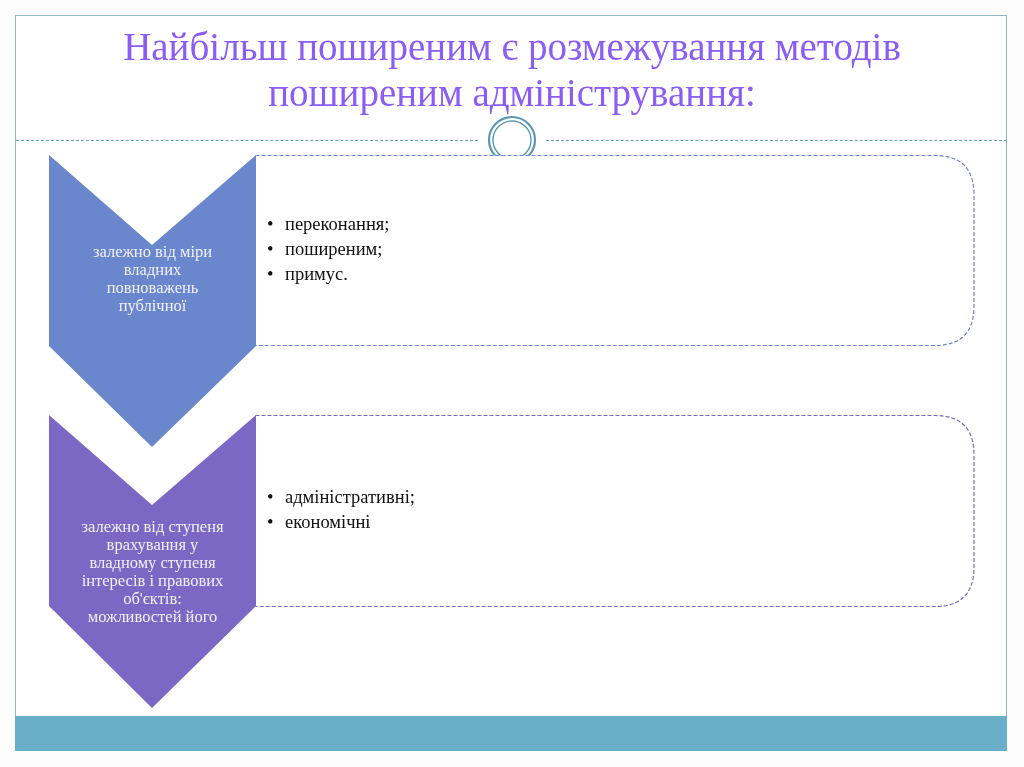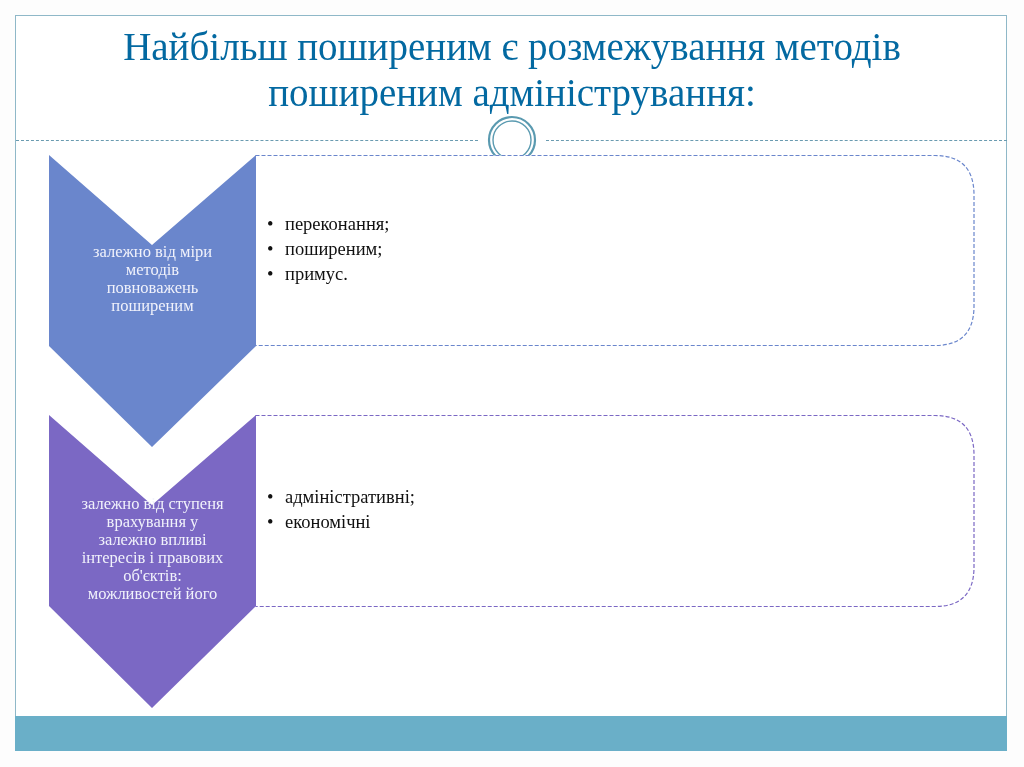--- a/index.html
+++ b/index.html
@@ -1,18 +1,18 @@
 <!DOCTYPE html>
 <html><head>
 <meta charset="utf-8">
 <style>
   html, body { margin:0; padding:0; }
   body { width:1024px; height:767px; background:#fdfdfd; position:relative; overflow:hidden; font-family:"DejaVu Serif","Liberation Serif",serif; }
   .frame { position:absolute; left:15px; top:15px; width:992px; height:736px; border:1px solid #8fb8c8; box-sizing:border-box; background:#fff; }
-  .title { position:absolute; left:40px; top:24px; width:944px; text-align:center; color:#0369a1; font-family:"Liberation Serif","DejaVu Serif",serif; font-size:39px; line-height:46px; }
+  .title { position:absolute; left:40px; top:24px; width:944px; text-align:center; color:#8b5cf6; font-family:"Liberation Serif","DejaVu Serif",serif; font-size:39px; line-height:46px; }
   .sep-line { position:absolute; top:140px; height:0; border-top:1px dashed #6a9bb0; }
   .ornament { position:absolute; left:487px; top:115px; width:50px; height:50px; }
   .chev { position:absolute; left:49px; width:205px; }
   .chev svg { position:absolute; left:0; top:0; }
   .chev-text { position:absolute; left:0; width:207px; text-align:center; color:#f1f2fb; font-family:"Liberation Serif","DejaVu Serif",serif; font-size:16.5px; line-height:18px; }
   .box { position:absolute; left:255px; width:720px; }
   .box svg { position:absolute; left:0; top:0; }
   .bullets { position:absolute; left:12px; margin:0; padding:0; list-style:none; font-family:"Liberation Serif","DejaVu Serif",serif; font-size:18.5px; line-height:25px; color:#111; }
   .bullets li { position:relative; padding-left:18px; }
   .bullets li .dot { position:absolute; left:0; top:0; }
@@ -45,43 +45,43 @@
     <li><span class="dot">•</span><span>примус.</span></li>
   </ul>
 </div>
 
 <div class="chev" style="top:155px;height:293px;">
   <svg width="207" height="293" viewBox="0 0 207 293">
     <polygon points="0,0 103,90 207,0 207,191 103,292 0,191" fill="#6a86cc"></polygon>
   </svg>
   <div class="chev-text" style="top:88px;">
     <div>залежно від міри</div>
-    <div>методів</div>
+    <div>владних</div>
     <div>повноважень</div>
-    <div>поширеним</div>
+    <div>публічної</div>
   </div>
 </div>
 
 <div class="box" style="top:415px;height:192px;">
   <svg width="722" height="193" viewBox="0 0 722 193">
     <path d="M0.5 0.5 H680 Q719 0.5 719 40 V152 Q719 191.5 680 191.5 H0.5" fill="#fff" stroke="#7b68c4" stroke-width="1.2" stroke-dasharray="4 2"></path>
   </svg>
   <ul class="bullets" style="top:70px;">
     <li><span class="dot">•</span><span>адміністративні;</span></li>
     <li><span class="dot">•</span><span>економічні</span></li>
   </ul>
 </div>
 
 <div class="chev" style="top:415px;height:294px;">
   <svg width="207" height="294" viewBox="0 0 207 294">
     <polygon points="0,0 103,90 207,0 207,191 103,293 0,191" fill="#7b68c4"></polygon>
   </svg>
-  <div class="chev-text" style="top:80px;font-family:Liberation Serif, serif;">
+  <div class="chev-text" style="top:103px;font-family:Liberation Serif, serif;">
     <div>залежно від ступеня</div>
     <div>врахування у</div>
-    <div>залежно впливі</div>
+    <div>владному ступеня</div>
     <div>інтересів і правових</div>
     <div>об'єктів:</div>
     <div>можливостей його</div>
   </div>
 </div>
 
 <div class="footer-band"></div>
 
 </body></html>

